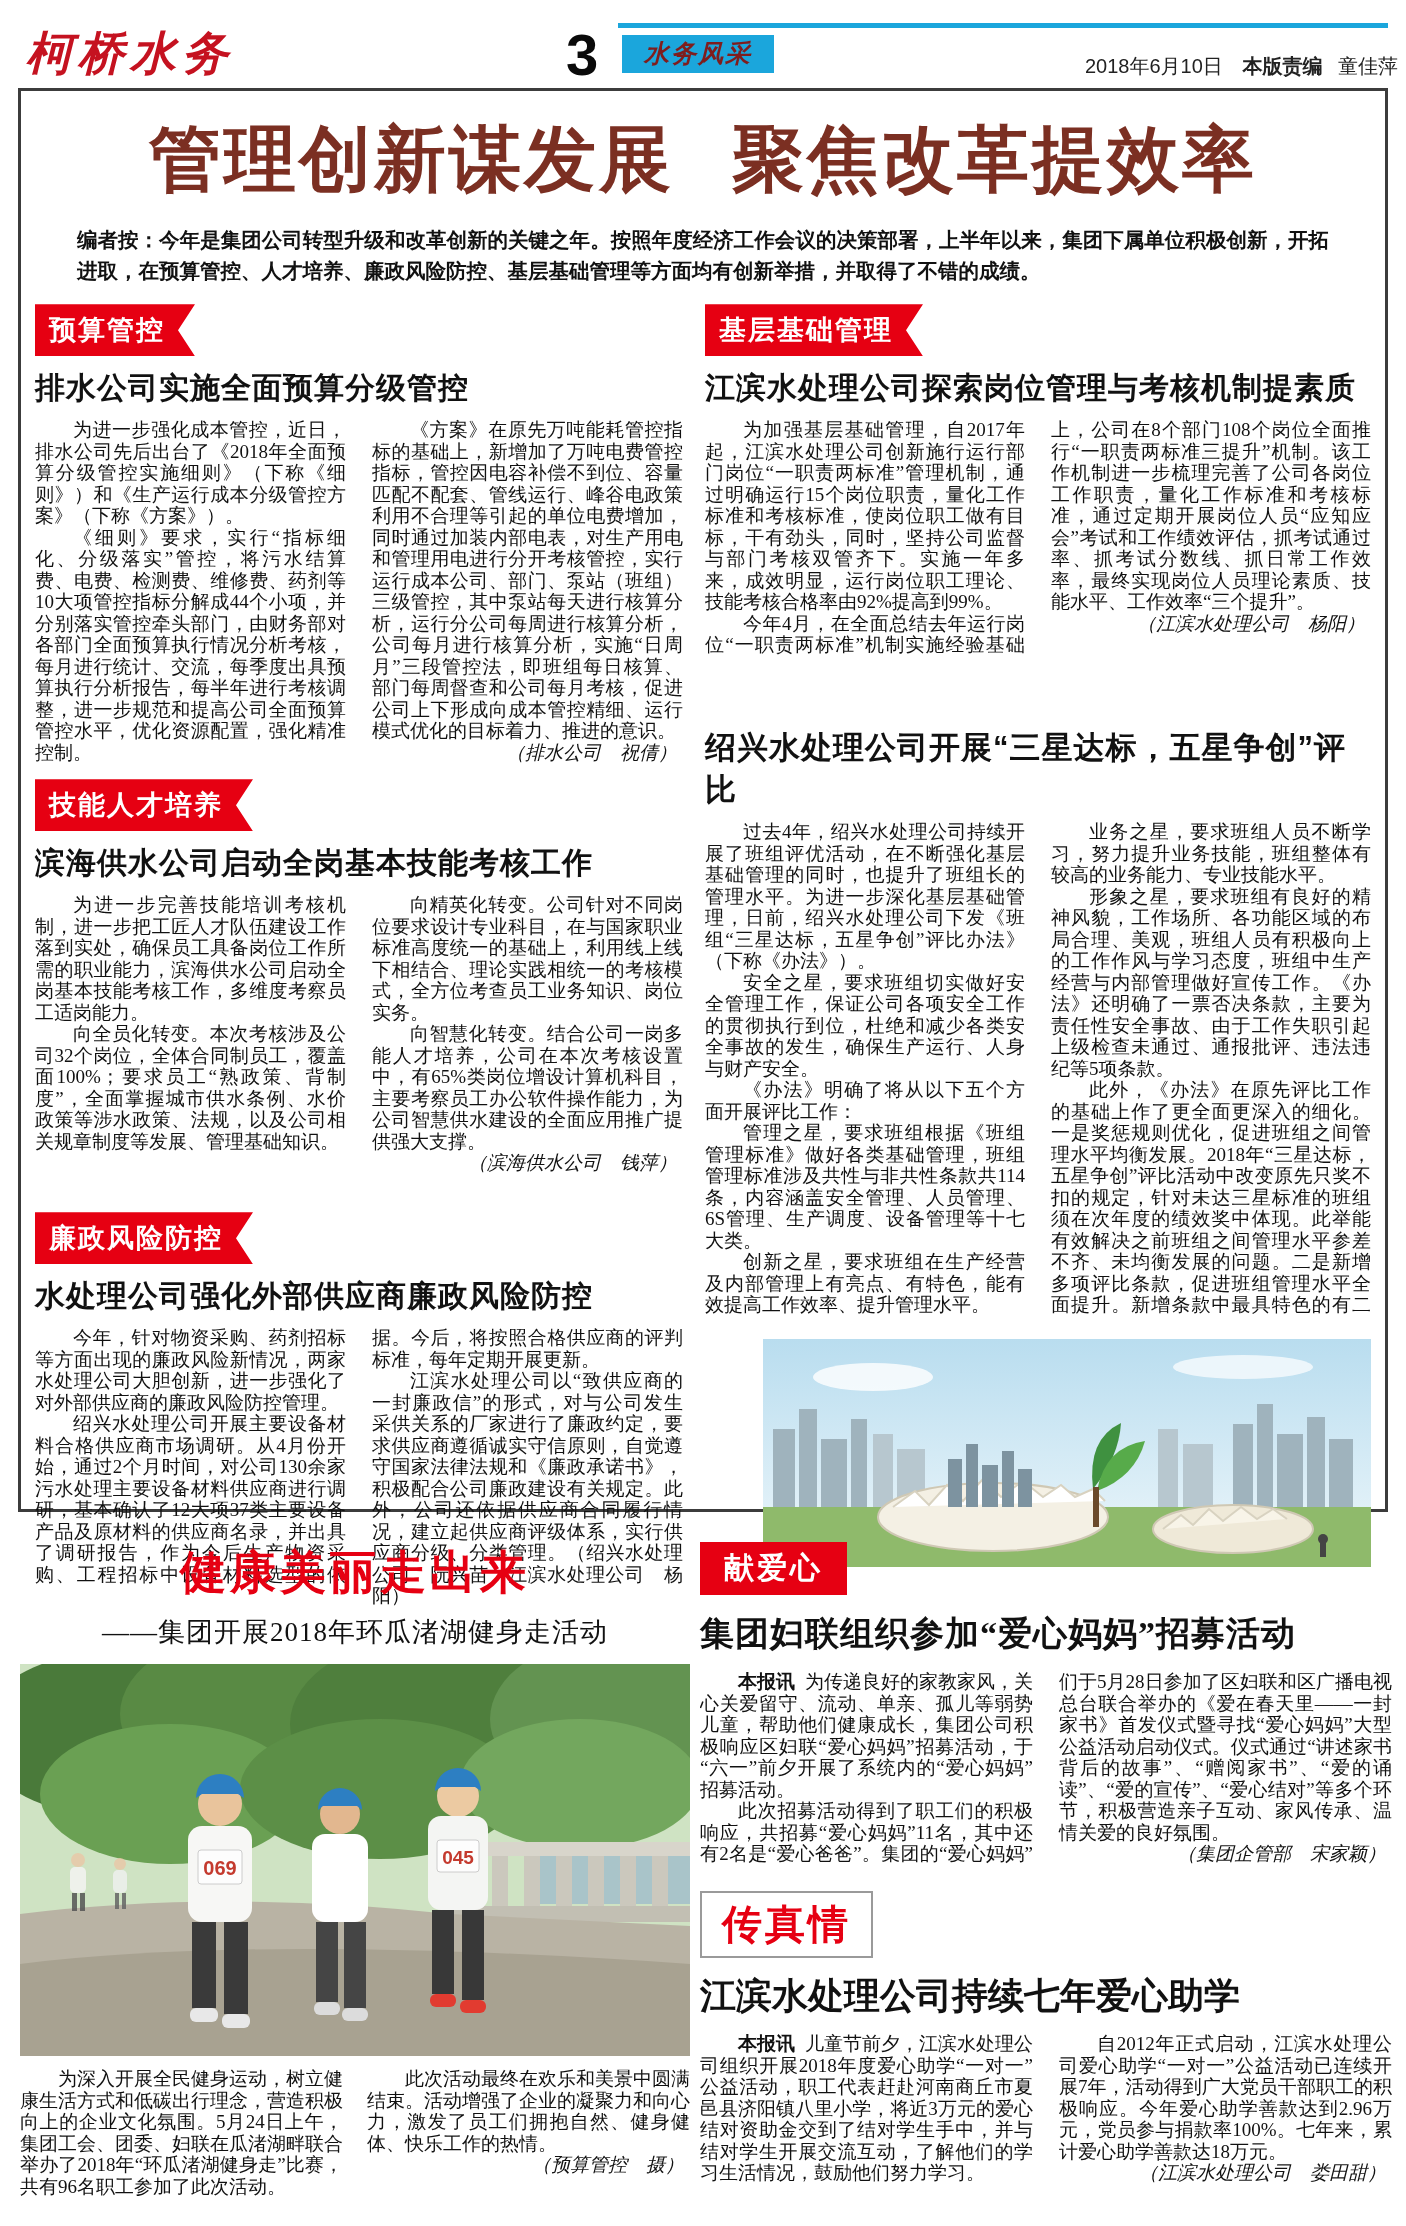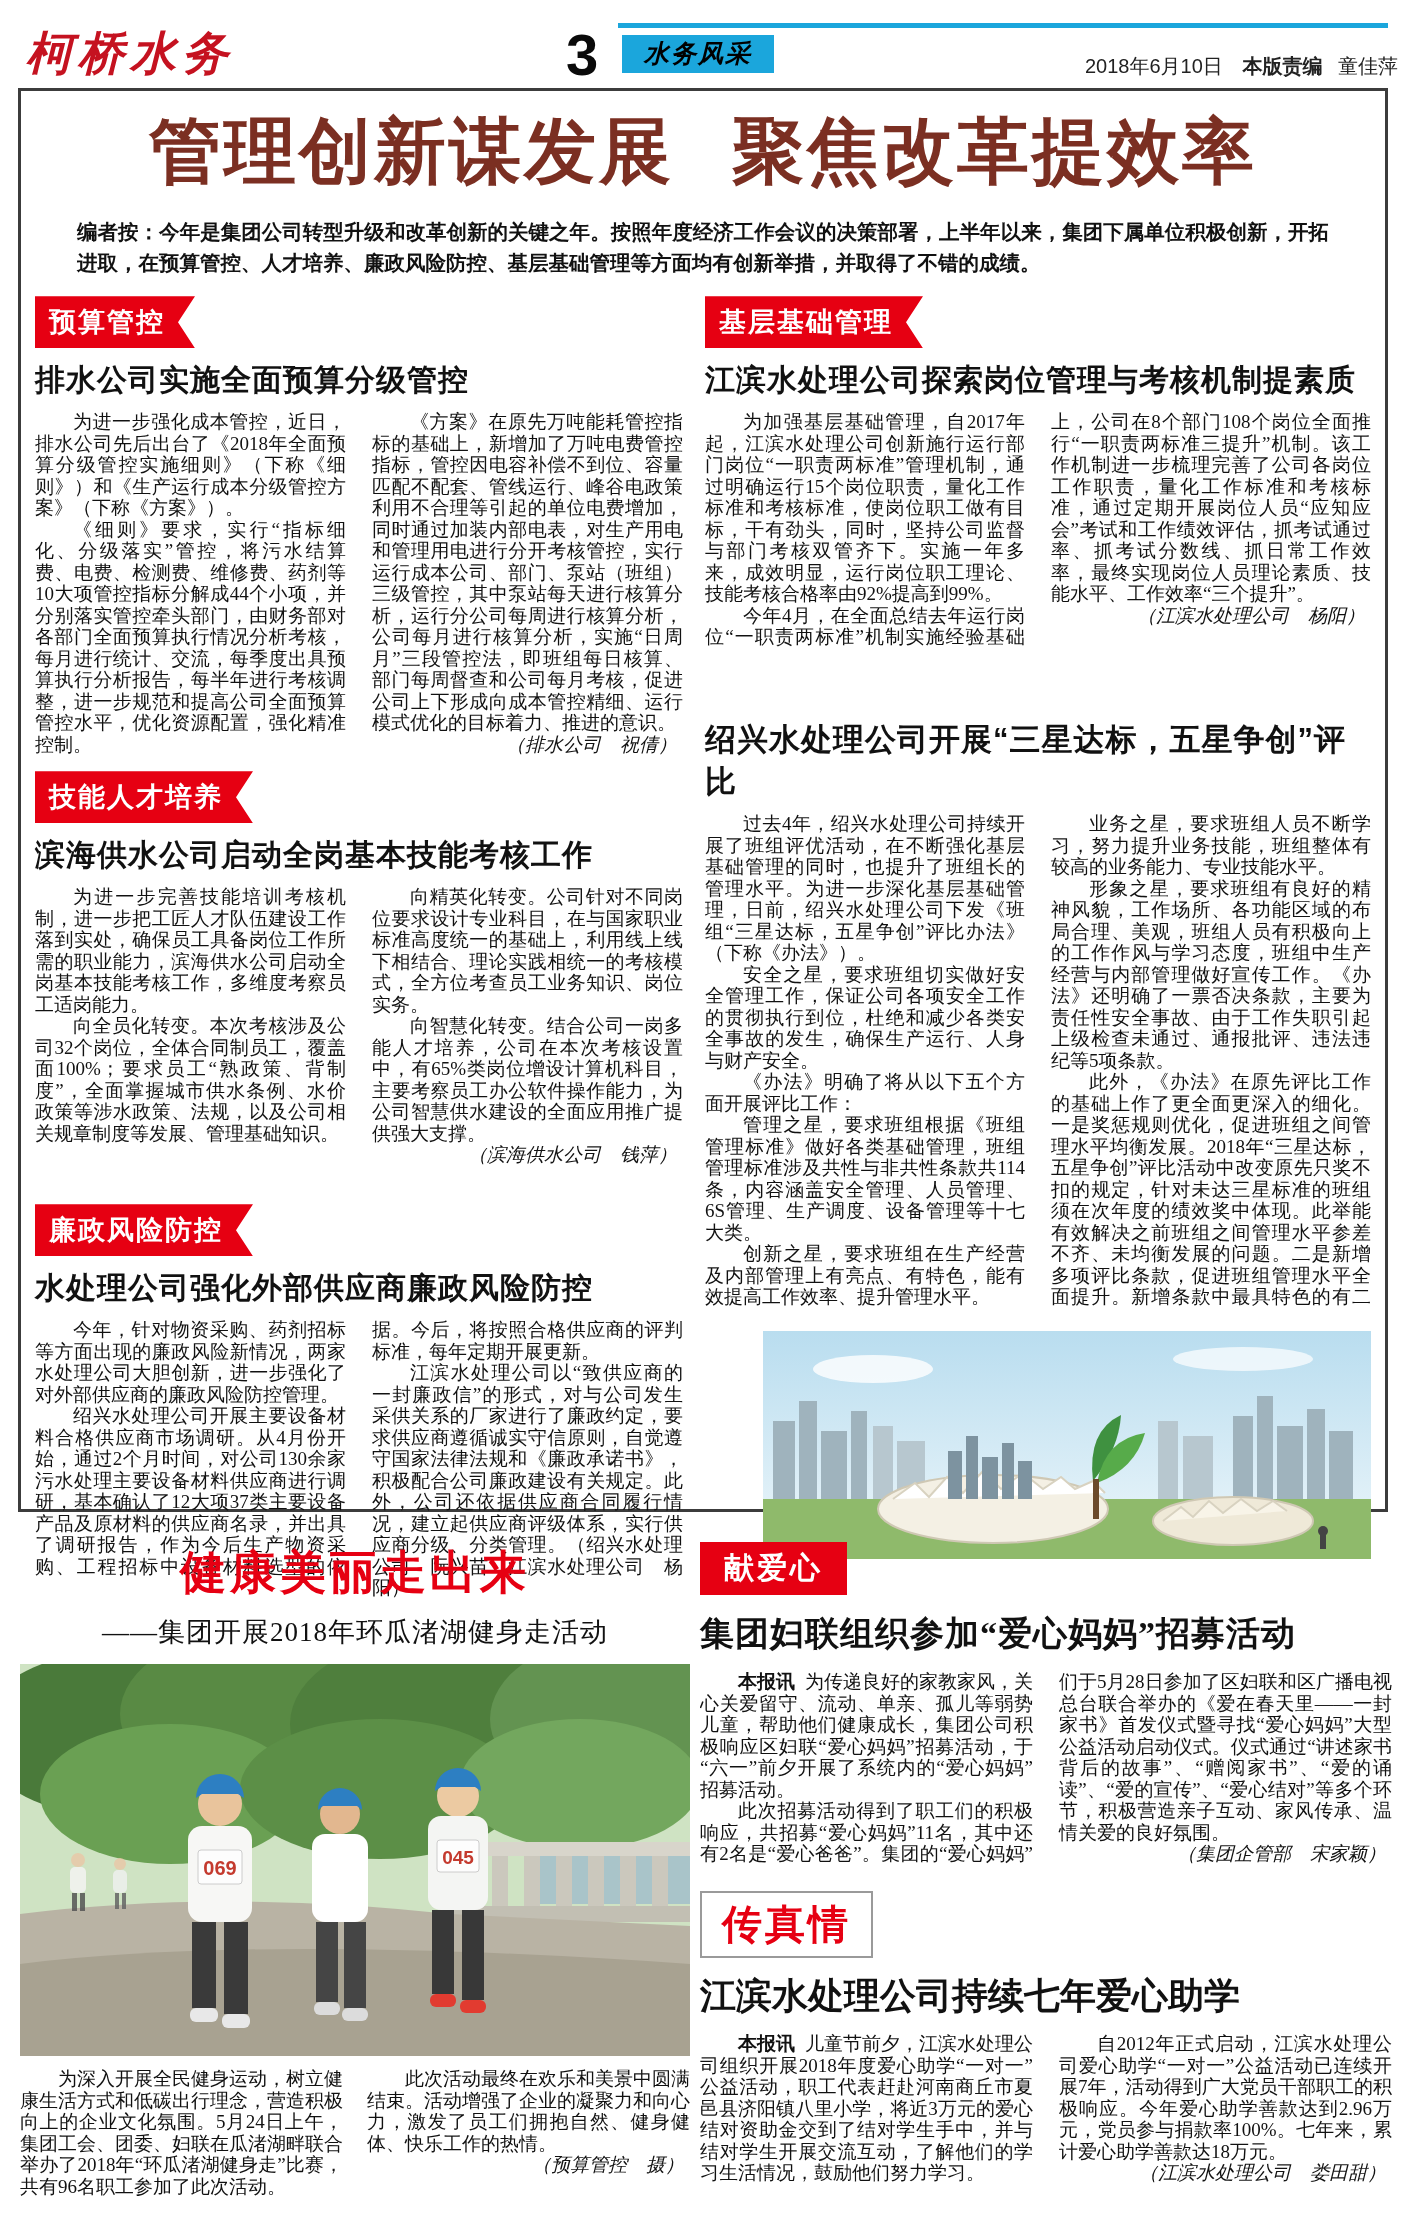--- a/index.html
+++ b/index.html
@@ -14,36 +14,36 @@
     position:absolute; left:26px; top:8px; font-size:46px; font-weight:bold; font-style:italic;
     color:#c51220; letter-spacing:6px; font-family:"Liberation Serif",serif;
   }
   .cyan-rule { position:absolute; left:618px; top:8px; width:770px; height:5px; background:#1ba6dc; }
   .page-num {
     position:absolute; left:566px; top:6px; font-size:58px; font-weight:bold; color:#0a0a0a;
     font-family:"Liberation Sans","DejaVu Sans",sans-serif;
   }
   .section-box {
     position:absolute; left:622px; top:20px; width:152px; height:38px; background:#1ba6dc;
-    color:#000000; font-size:25px; font-weight:bold; font-style:italic; text-align:center;
+    color:#7f1d1d; font-size:25px; font-weight:bold; font-style:italic; text-align:center;
     line-height:38px; letter-spacing:2px; font-family:"Liberation Serif",serif;
   }
   .dateline {
     position:absolute; left:1085px; top:38px; font-size:20px; color:#222;
     font-family:"Liberation Sans","DejaVu Sans",sans-serif;
   }
   .dateline b { margin-left:14px; }
   .dateline .ed-name { margin-left:10px; font-weight:normal; }
   
   .main-box {
     position:absolute; left:18px; top:88px; width:1370px; height:1424px;
     border:3px solid #3c3c3c; padding:6px 14px 0;
   }
   .headline {
-    margin-top:13px; text-align:center; font-size:72px; font-weight:bold; color:#7b2f22;
+    margin-top:21px; text-align:center; font-size:72px; font-weight:bold; color:#7b2f22;
     font-family:"Liberation Sans","DejaVu Sans",sans-serif; letter-spacing:3px; line-height:1.15;
   }
   .headline .gap { display:inline-block; width:58px; }
   .editor-note {
     margin:24px 42px 0; font-size:20.5px; line-height:1.5; font-weight:600; text-align:justify;
   }
   .editor-note .label { font-weight:bold; }
   .cols { display:flex; gap:22px; margin-top:18px; }
   .col-left { width:658px; }
   .col-right { flex:1; }

